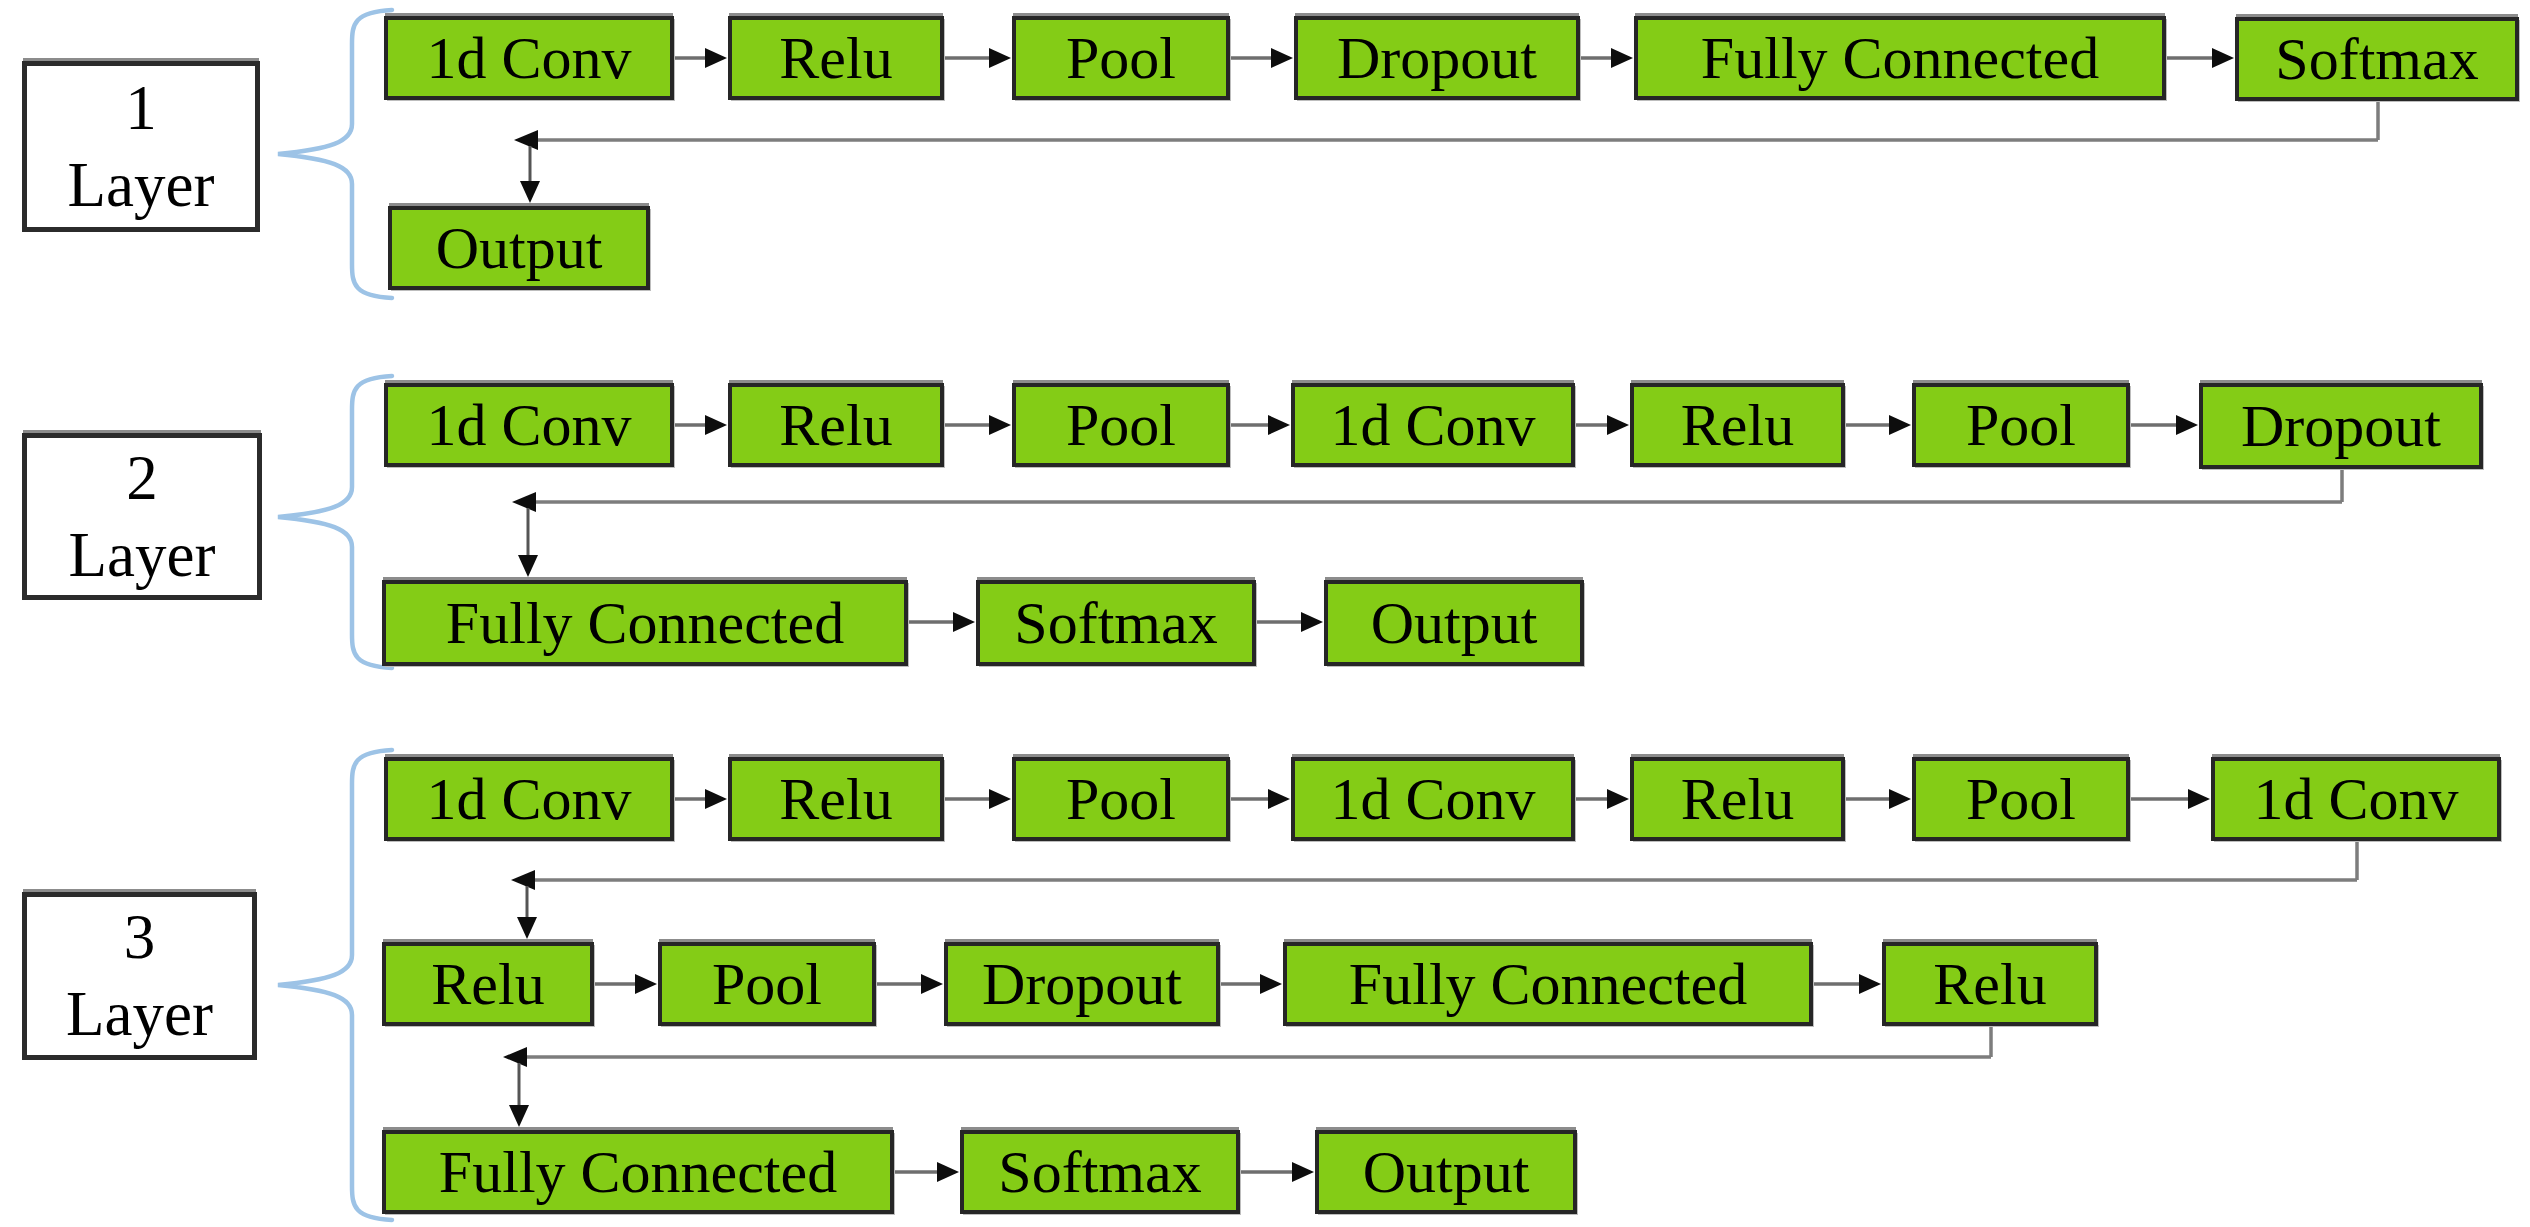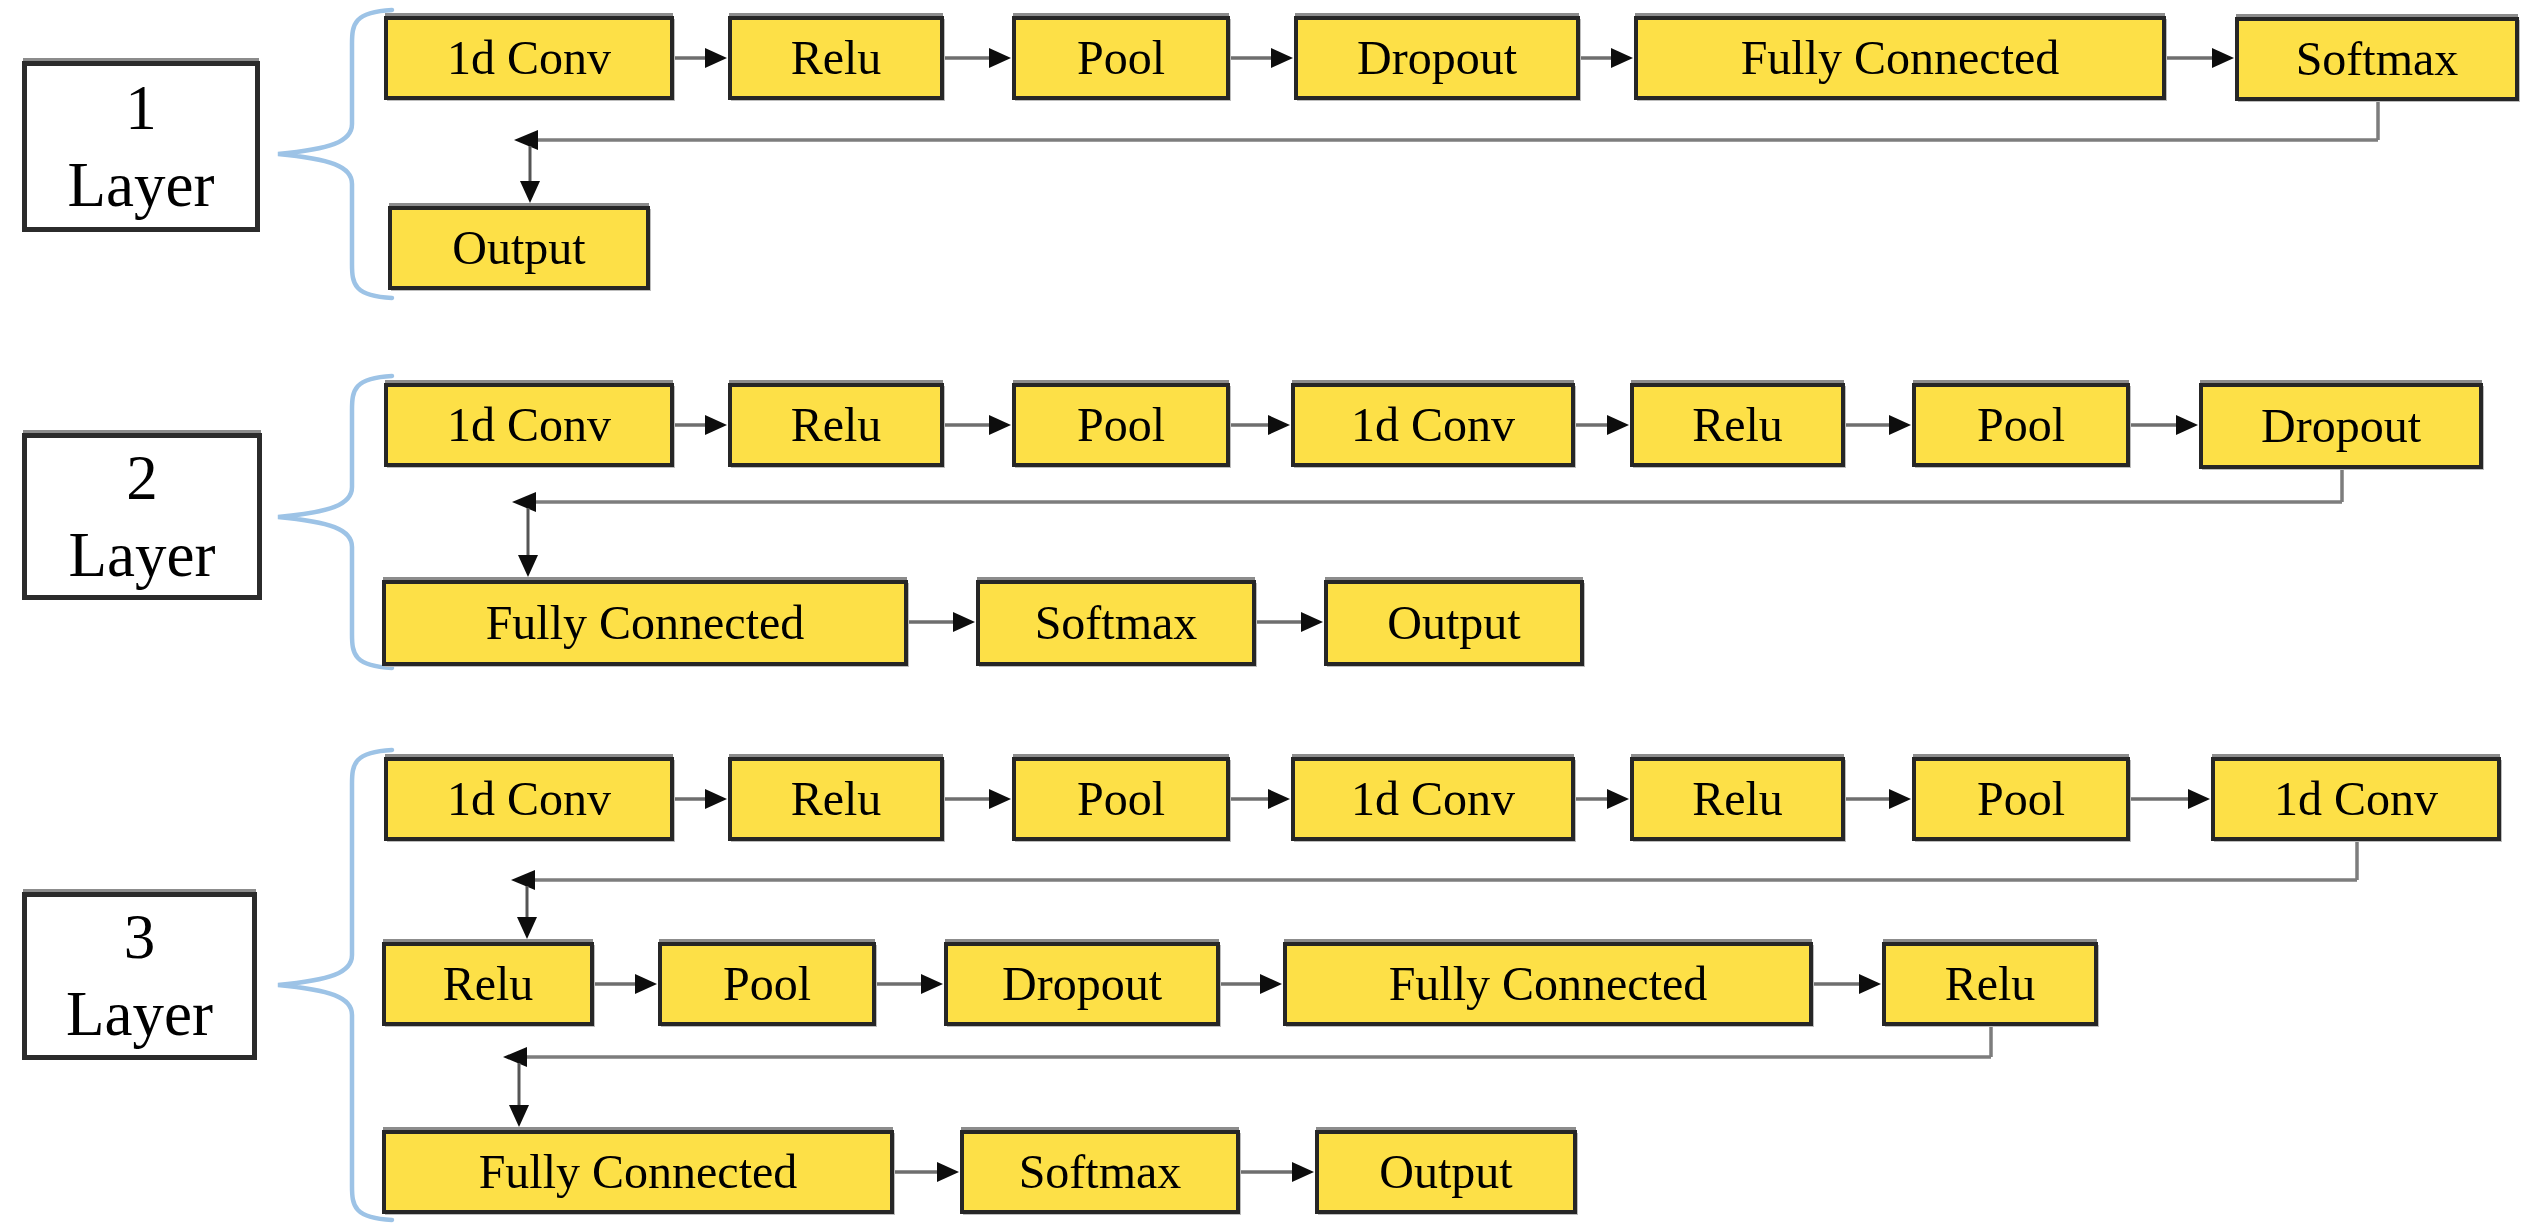--- a/index.html
+++ b/index.html
@@ -7,25 +7,25 @@
     position:relative;
     width:2530px;height:1227px;
     background:#ffffff;
     font-family:"Liberation Serif", "DejaVu Serif", serif;
     overflow:hidden;
   }
   #connector-layer{position:absolute;left:0;top:0;width:2530px;height:1227px;z-index:0;}
   .node{
     position:absolute;z-index:1;
     display:flex;align-items:center;justify-content:center;
-    background:#fde047;
+    background:#84cc16;
     border:4px solid #262626;
     box-shadow:0 -4px 0 -1px #8c8c8c, 2px 2px 0 -1px #bdbdbd;
     box-sizing:border-box;
-    font-size:48px;color:#000;white-space:nowrap;
+    font-size:60px;color:#000;white-space:nowrap;
     line-height:1;
   }
   .label-box{
     position:absolute;z-index:1;
     display:flex;flex-direction:column;align-items:center;justify-content:center;
     background:#ffffff;
     border:5px solid #2b2b2b;
     box-shadow:0 -4px 0 -1px #8c8c8c;
     box-sizing:border-box;
     font-size:63px;color:#000;line-height:1.22;text-align:center;

